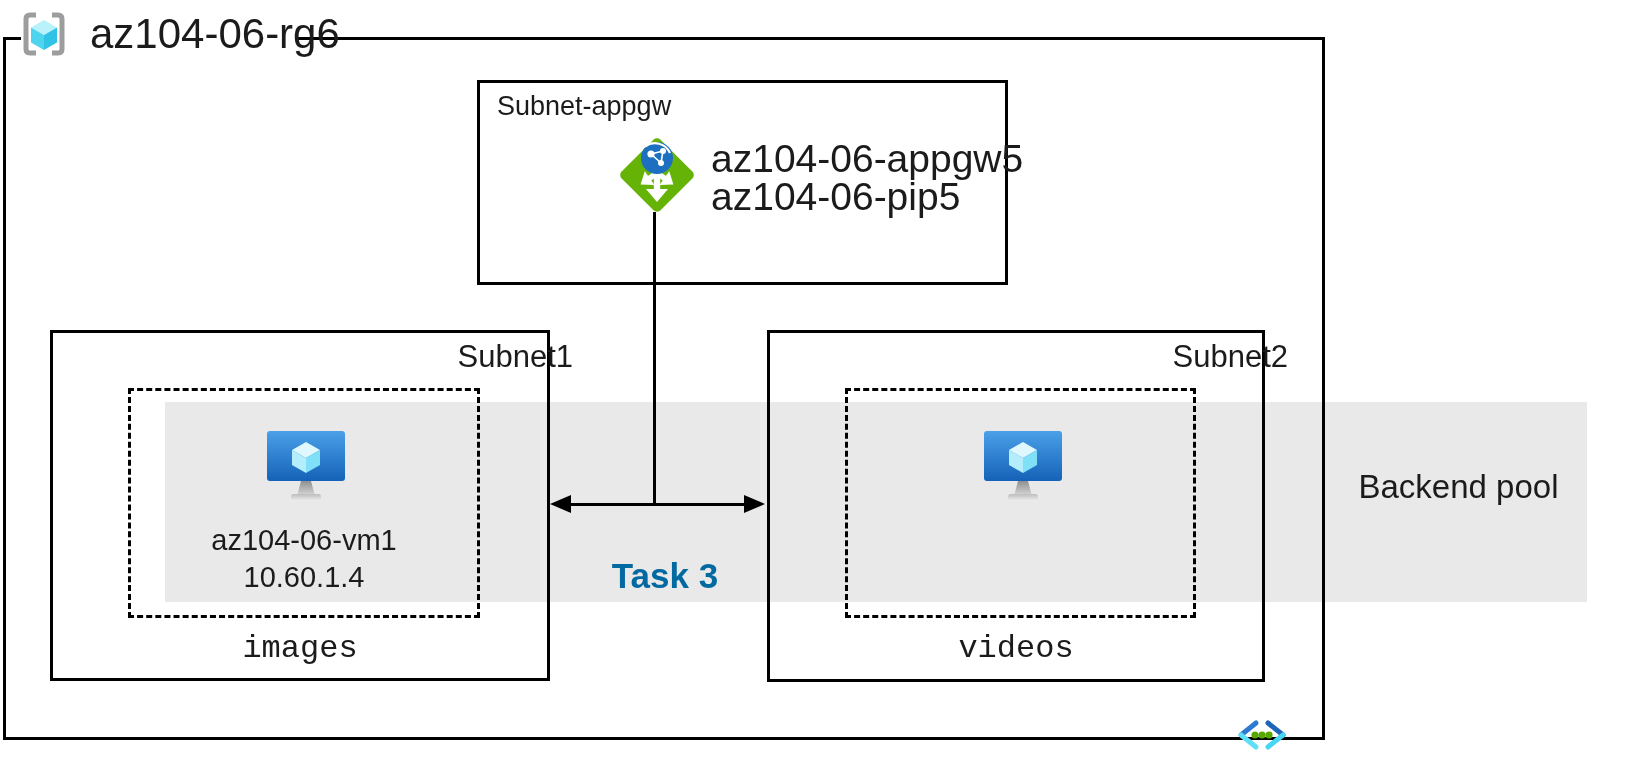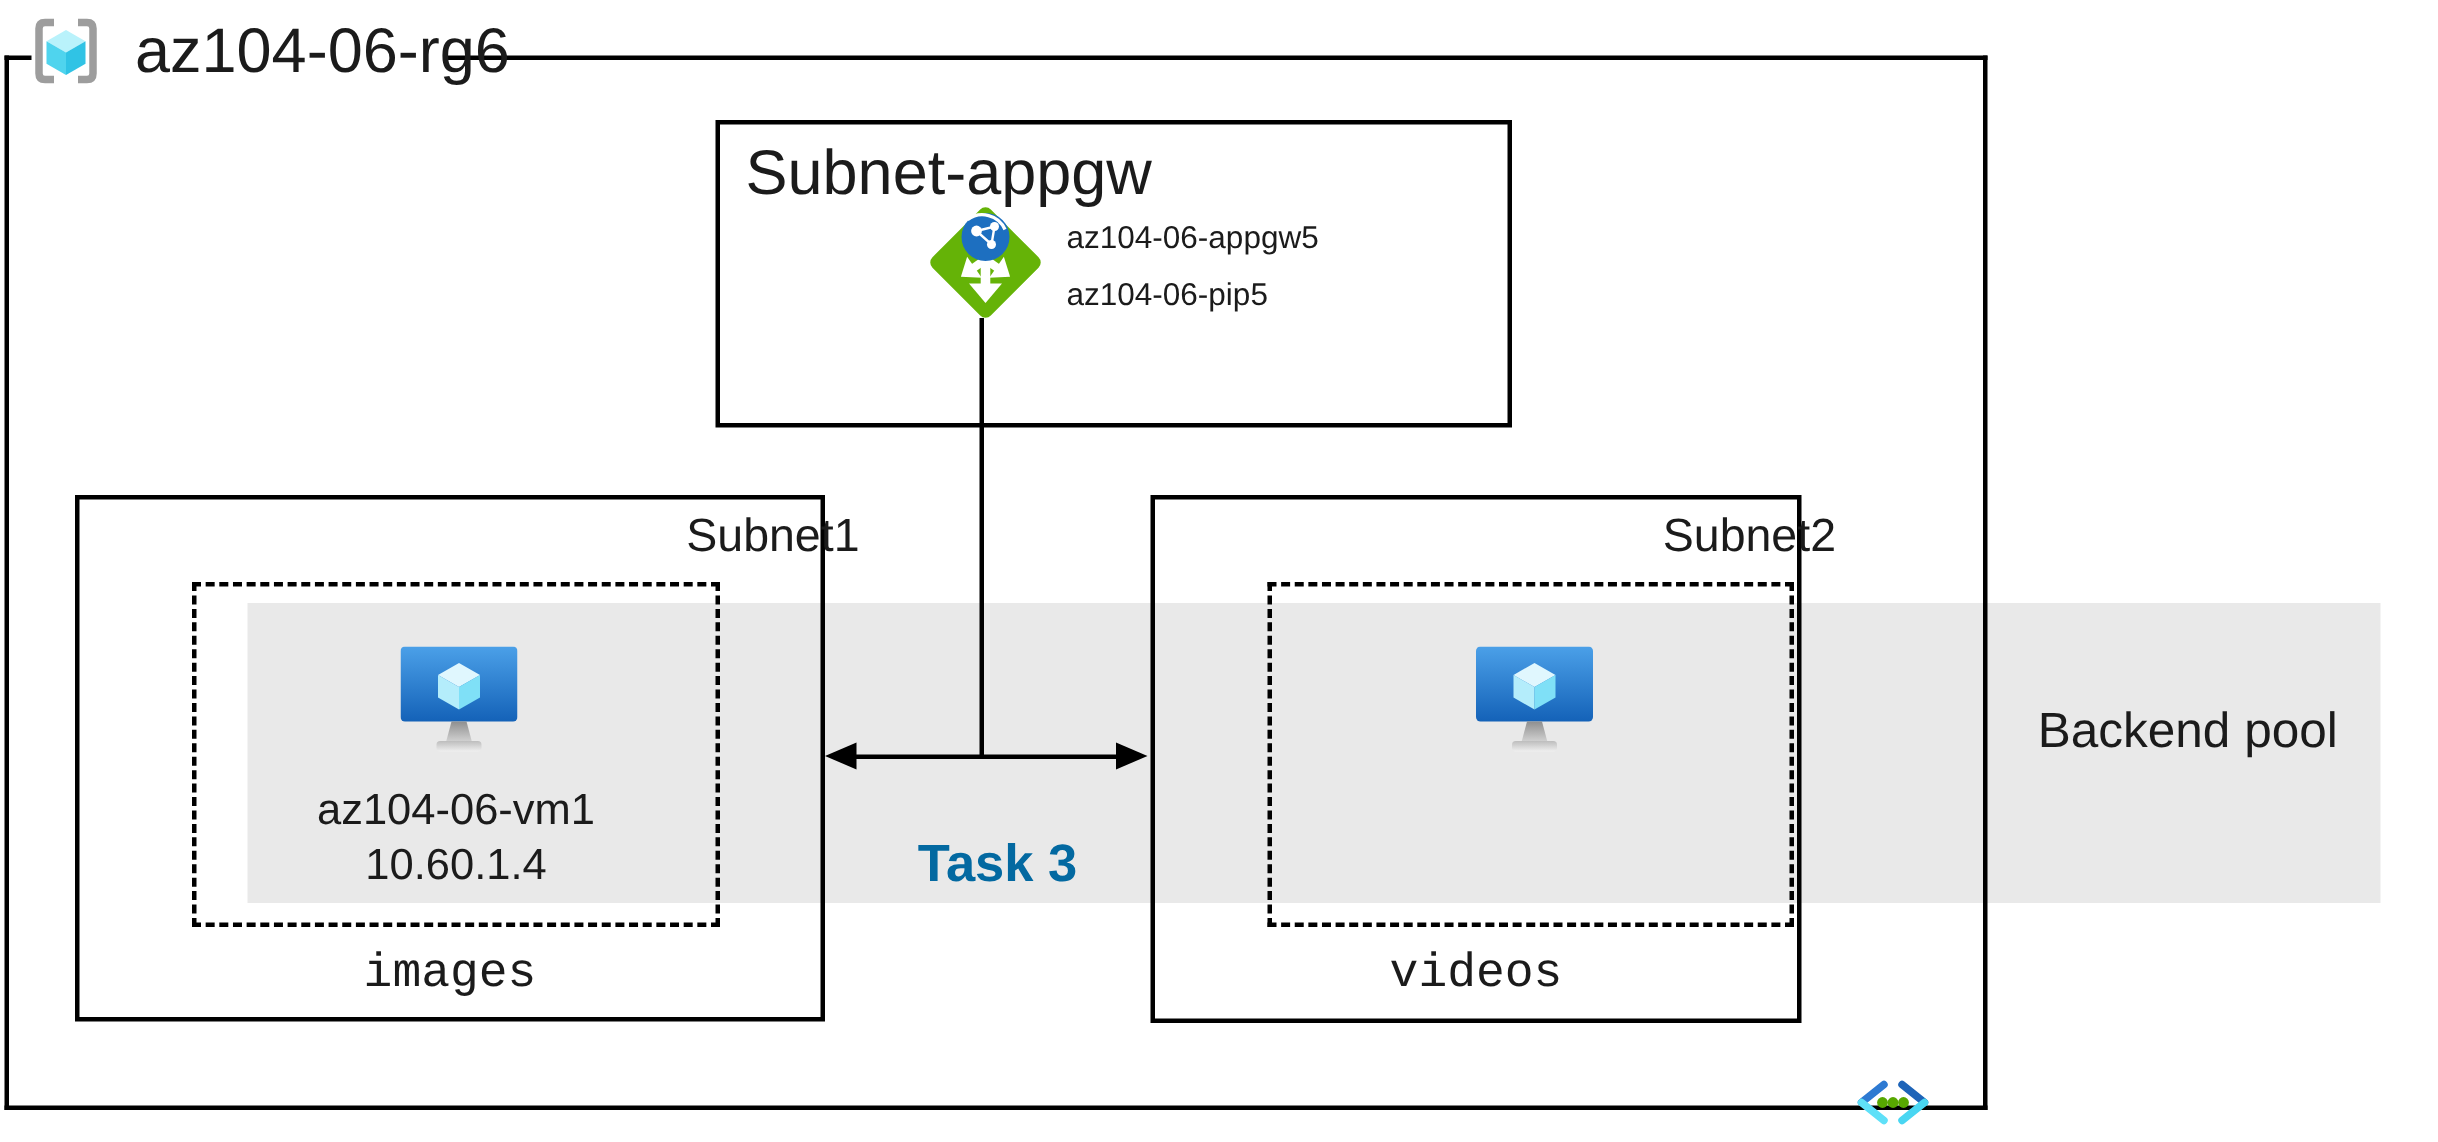--- a/index.html
+++ b/index.html
@@ -13,33 +13,33 @@
   .rg-box{left:3px;top:37px;width:1322px;height:703px;
           border-left:3px solid #000;border-right:3px solid #000;border-bottom:3px solid #000;}
   .tseg{top:37px;height:3px;background:#000;}
   .tseg.stub{left:3px;width:18px;}
   .tseg.main{left:298px;width:1027px;}
   .rg-header{left:20px;top:11px;height:46px;display:flex;align-items:center;gap:22px;}
   .rg-label{font-size:42px;white-space:nowrap;}
 
   .solid-box{border:3px solid #000;background:transparent;}
   .appgw-box{left:477px;top:80px;width:531px;height:205px;}
-  .appgw-title{position:absolute;left:17px;top:8px;font-size:42px;}
+  .appgw-title{position:absolute;left:17px;top:8px;font-size:27px;}
   .appgw-icon{position:absolute;left:135px;top:50px;}
-  .appgw-labels{position:absolute;left:231px;top:57px;font-size:21px;line-height:38px;white-space:nowrap;}
+  .appgw-labels{position:absolute;left:231px;top:57px;font-size:39px;line-height:38px;white-space:nowrap;}
 
   .vline{left:653px;top:212px;width:3px;height:293px;background:#000;}
   .arrow-shaft{left:566px;top:503px;width:182px;height:3px;background:#000;}
   .head{width:0;height:0;top:495px;}
   .head-left{left:550px;border-top:9px solid transparent;border-bottom:9px solid transparent;border-right:21px solid #000;}
   .head-right{left:744px;border-top:9px solid transparent;border-bottom:9px solid transparent;border-left:21px solid #000;}
   .task{left:565px;top:556px;width:200px;text-align:center;font-size:35px;font-weight:bold;color:#0369a1;}
 
   .subnet1{left:50px;top:330px;width:500px;height:351px;}
-  .subnet2{left:767px;top:330px;width:434px;height:352px;}
+  .subnet2{left:767px;top:330px;width:498px;height:352px;}
   .subnet-title{position:absolute;top:6px;left:0;width:100%;text-align:right;font-size:31px;margin-left:26px;}
   .dashed{position:absolute;left:75px;top:55px;width:352px;height:230px;border:3px dashed #000;}
   .subnet2 .dashed{width:351px;}
   .vm-icon{position:absolute;left:136px;top:40px;}
   .vm-text{position:absolute;left:0;top:131px;width:100%;text-align:center;font-size:29px;line-height:37px;}
   .caption{position:absolute;left:0;top:297px;width:100%;text-align:center;font-size:32px;font-family:Liberation Mono, monospace;}
 
   .pool-label{left:1330px;top:468px;width:257px;text-align:center;font-size:33px;white-space:nowrap;}
   .vnet-icon{left:1236px;top:719px;}
 </style>

